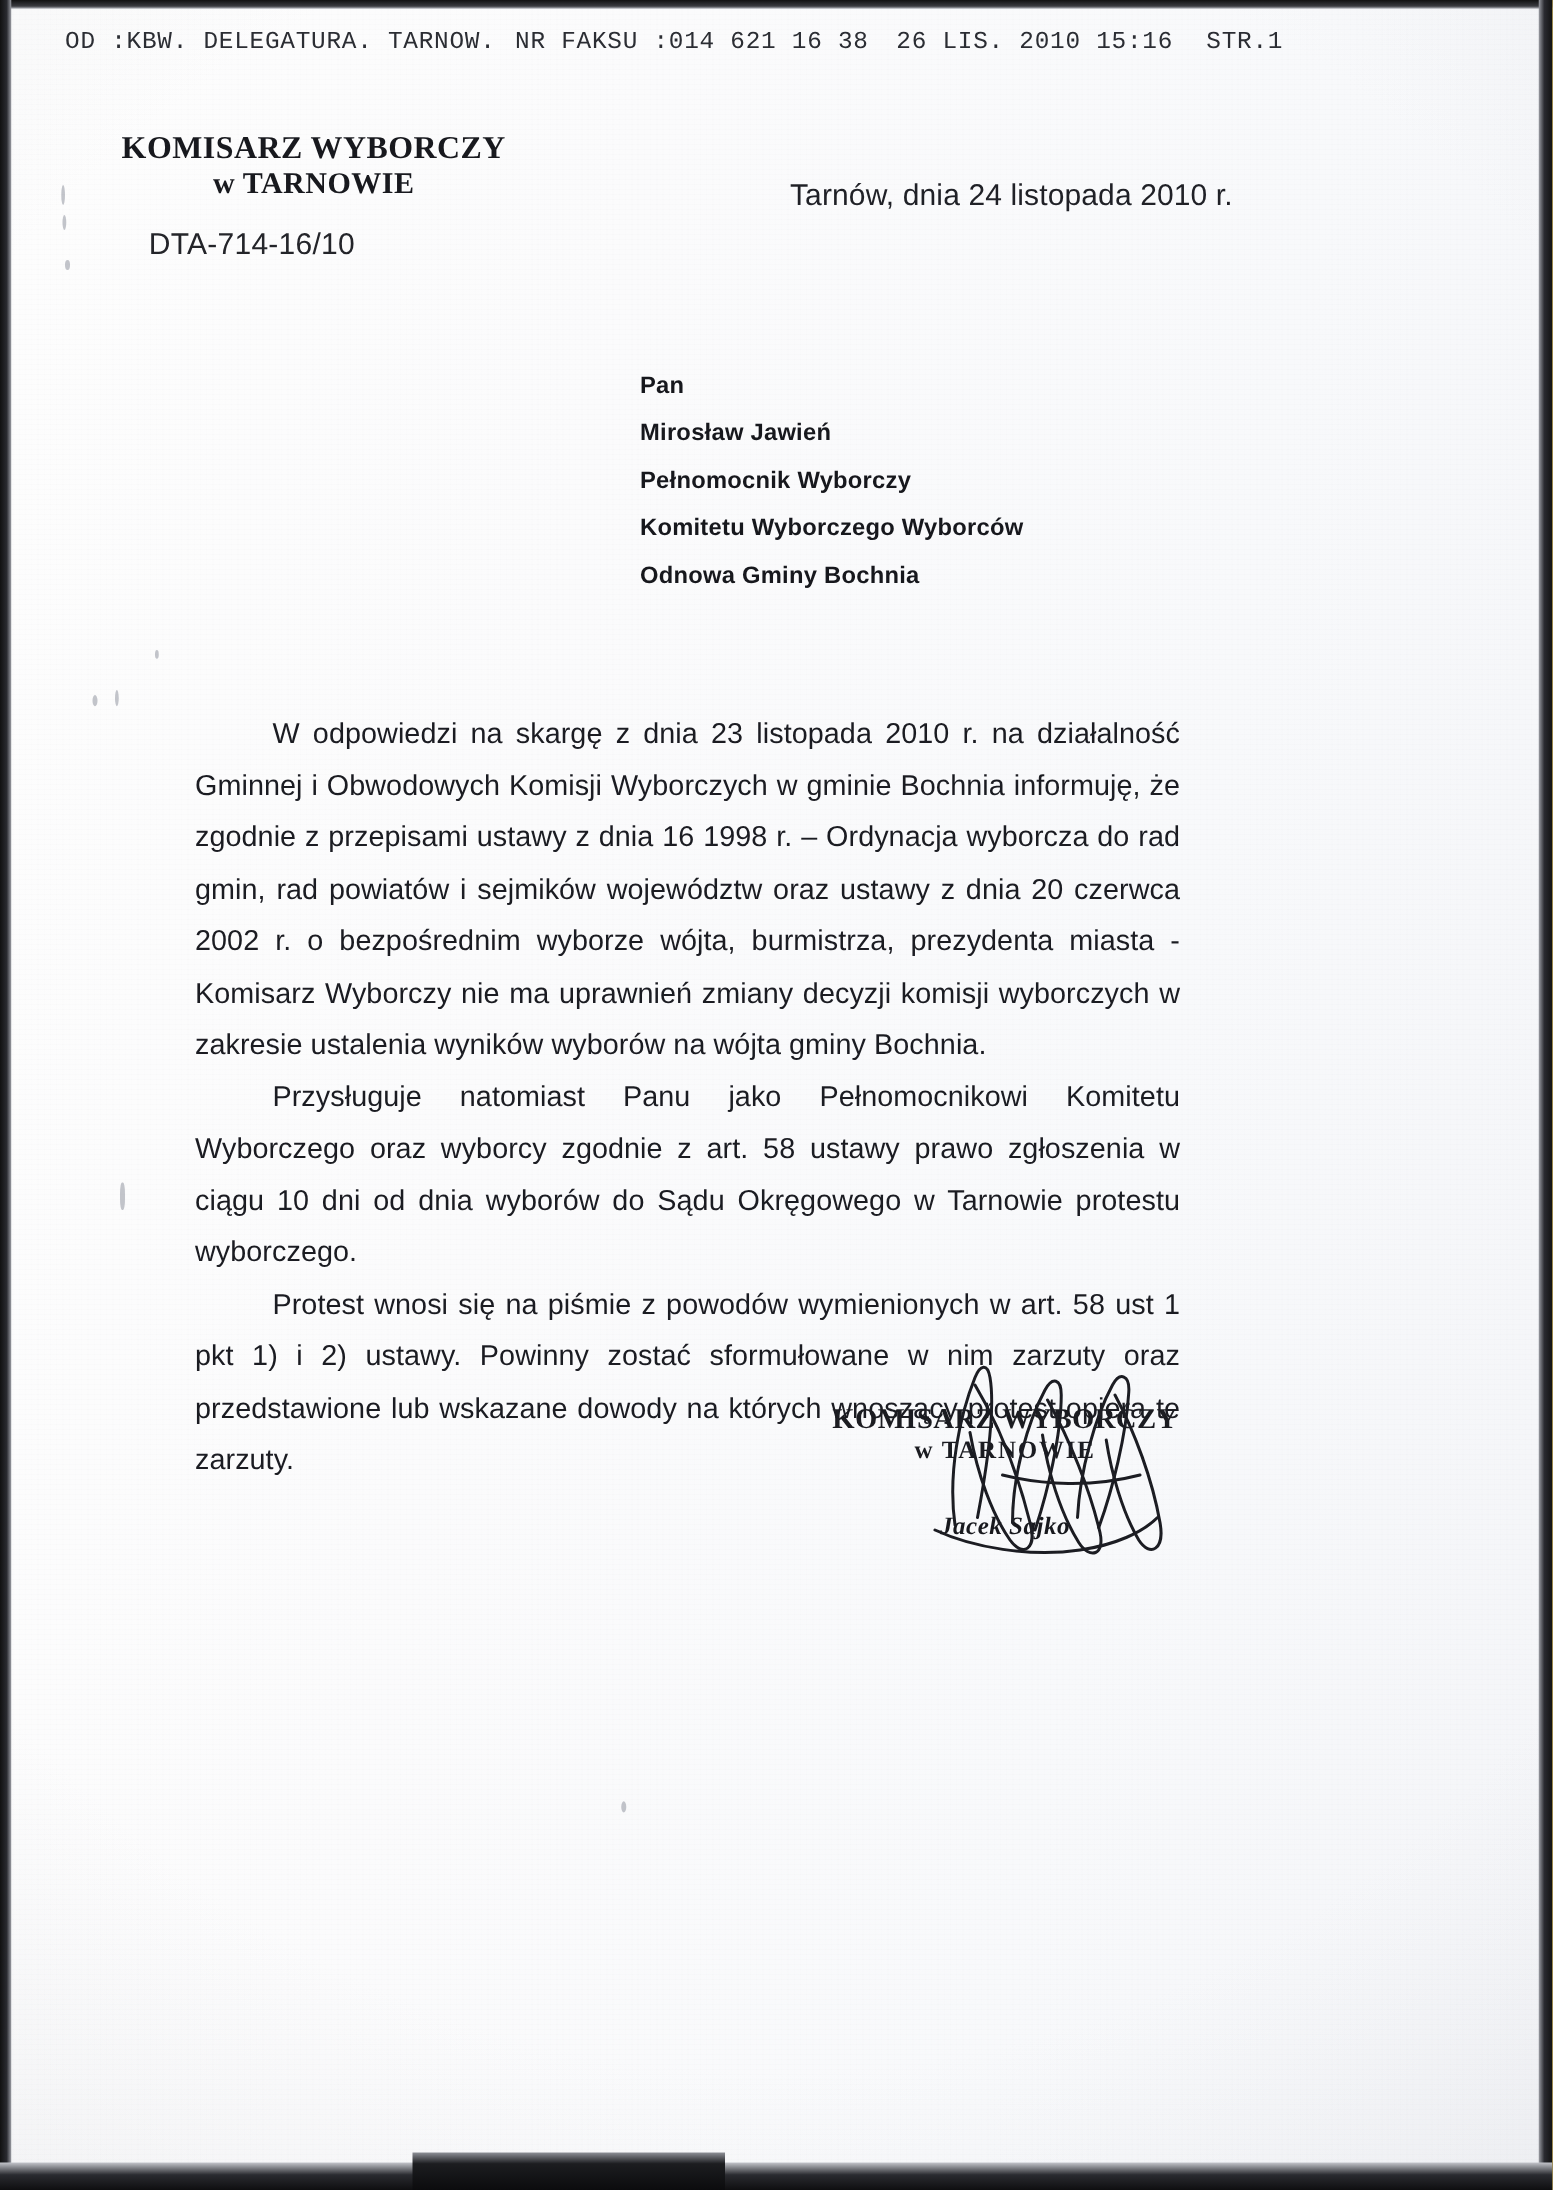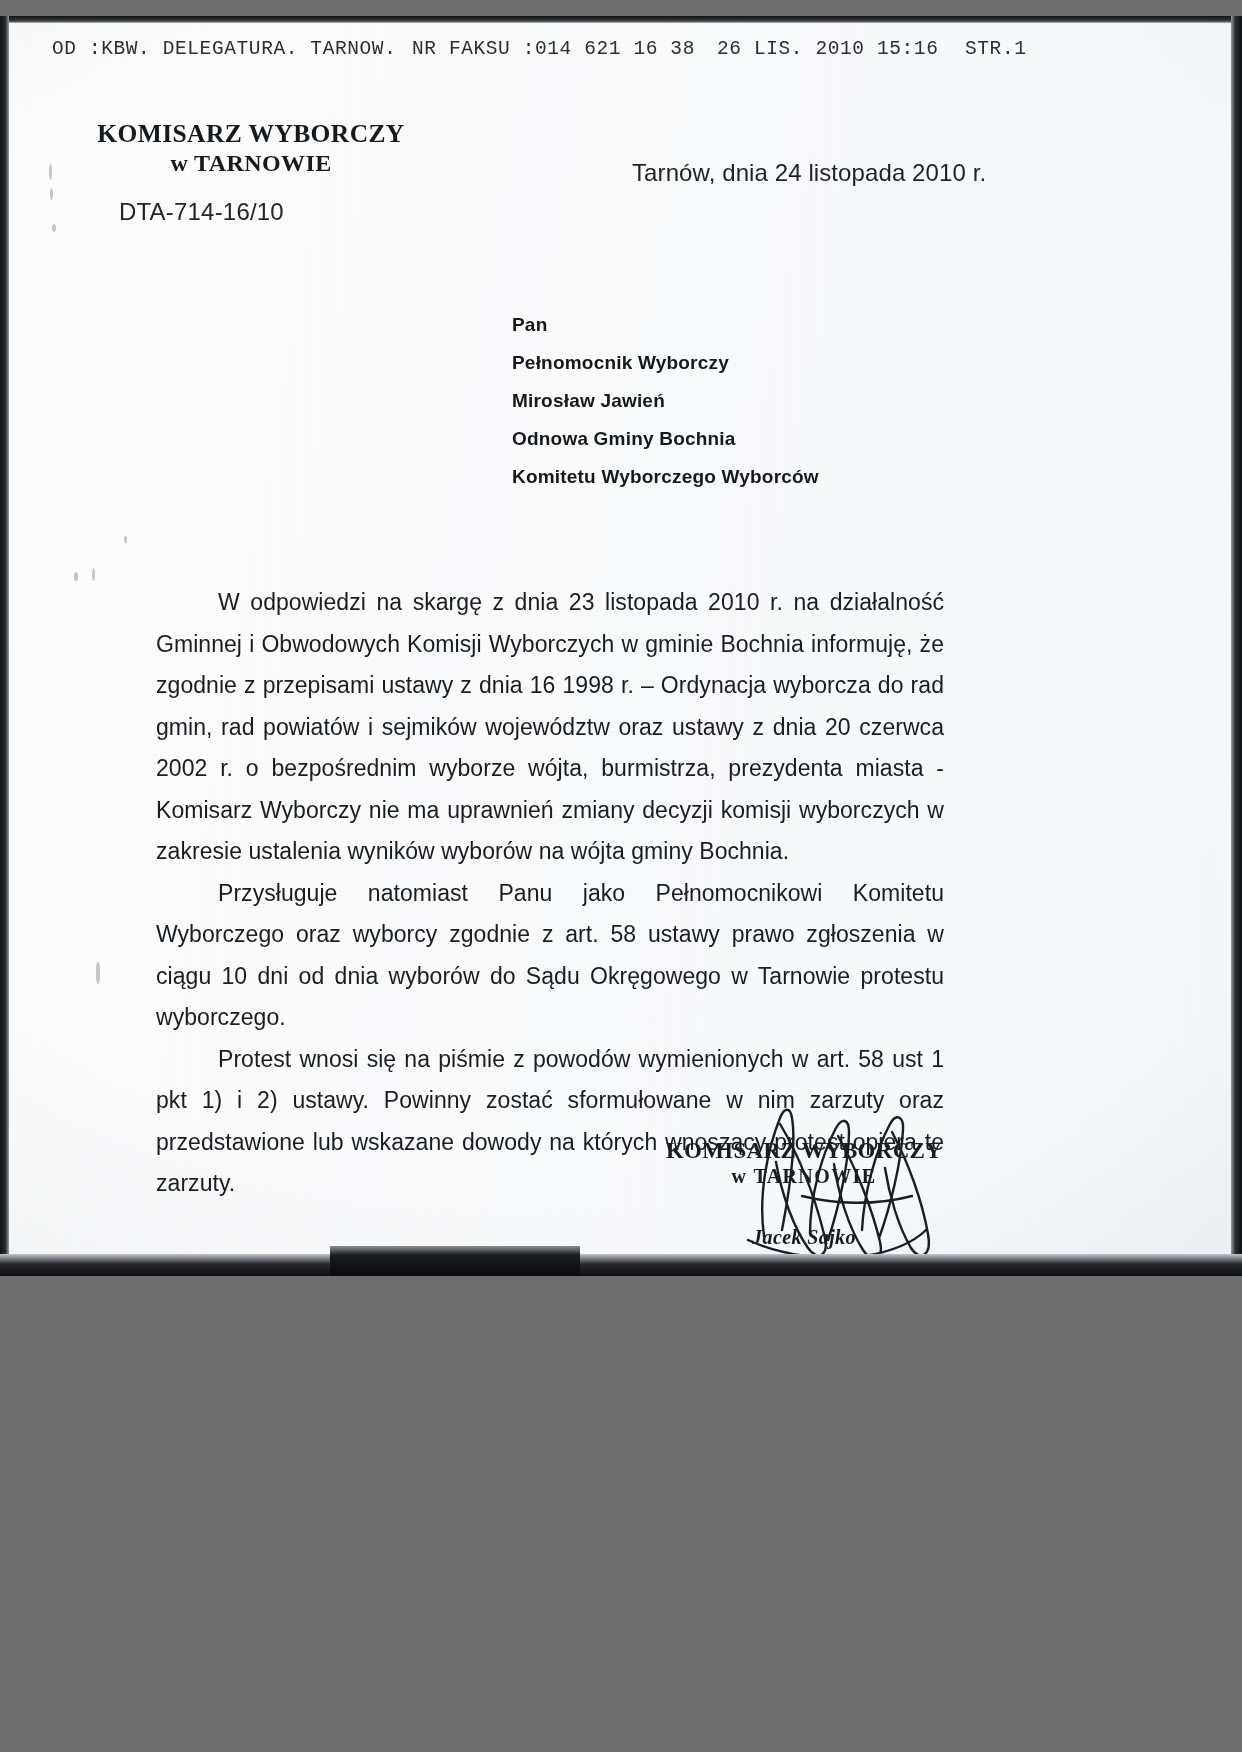--- a/index.html
+++ b/index.html
@@ -4,22 +4,22 @@
 <title>Scanned Fax Document</title>
 <style>
   html, body {
     margin: 0;
     padding: 0;
     background: #6e6e6e;
   }
   .page {
     position: relative;
     width: 1242px;
-    height: 1260px;
-    margin: 16px auto;
+    height: 1752px;
+    margin: 0 auto;
     background: #eab308;
     overflow: hidden;
     font-family: "Liberation Sans", sans-serif;
     color: #1d1d24;
   }
   
   .paper-tint {
     position: absolute;
     inset: 0;
     background:
@@ -203,24 +203,24 @@
   <div class="letterhead">
     <div class="letterhead-line1">KOMISARZ WYBORCZY</div>
     <div class="letterhead-line2">w TARNOWIE</div>
   </div>
   <div class="reference">DTA-714-16/10</div>
 
   <div class="date-line">Tarnów, dnia 24 listopada 2010 r.</div>
 
   <div class="addressee">
     <div>Pan</div>
+    <div>Mirosław Jawień</div>
     <div>Pełnomocnik Wyborczy</div>
-    <div>Mirosław Jawień</div>
+    <div>Komitetu Wyborczego Wyborców</div>
     <div>Odnowa Gminy Bochnia</div>
-    <div>Komitetu Wyborczego Wyborców</div>
   </div>
 
   <div class="body-text">
     <p>W odpowiedzi na skargę z dnia 23 listopada 2010 r.  na działalność Gminnej i Obwodowych Komisji Wyborczych w gminie Bochnia informuję, że zgodnie z przepisami ustawy z dnia 16 1998 r. – Ordynacja wyborcza do rad gmin, rad powiatów i sejmików województw oraz ustawy z dnia 20 czerwca 2002 r. o bezpośrednim wyborze wójta, burmistrza, prezydenta miasta  - Komisarz Wyborczy nie ma uprawnień zmiany decyzji komisji wyborczych w zakresie ustalenia wyników wyborów na wójta gminy Bochnia.</p>
     <p>Przysługuje natomiast Panu jako Pełnomocnikowi Komitetu Wyborczego oraz wyborcy zgodnie z art. 58 ustawy prawo zgłoszenia w ciągu 10 dni od dnia wyborów do Sądu Okręgowego w Tarnowie protestu wyborczego.</p>
     <p>Protest wnosi się na piśmie z powodów wymienionych w art. 58 ust 1 pkt 1) i 2) ustawy. Powinny zostać sformułowane w nim zarzuty oraz przedstawione lub wskazane dowody na których wnoszący protest opiera te zarzuty.</p>
   </div>
 
   <div class="signature-block">
     <div class="stamp-line1">KOMISARZ WYBORCZY</div>

